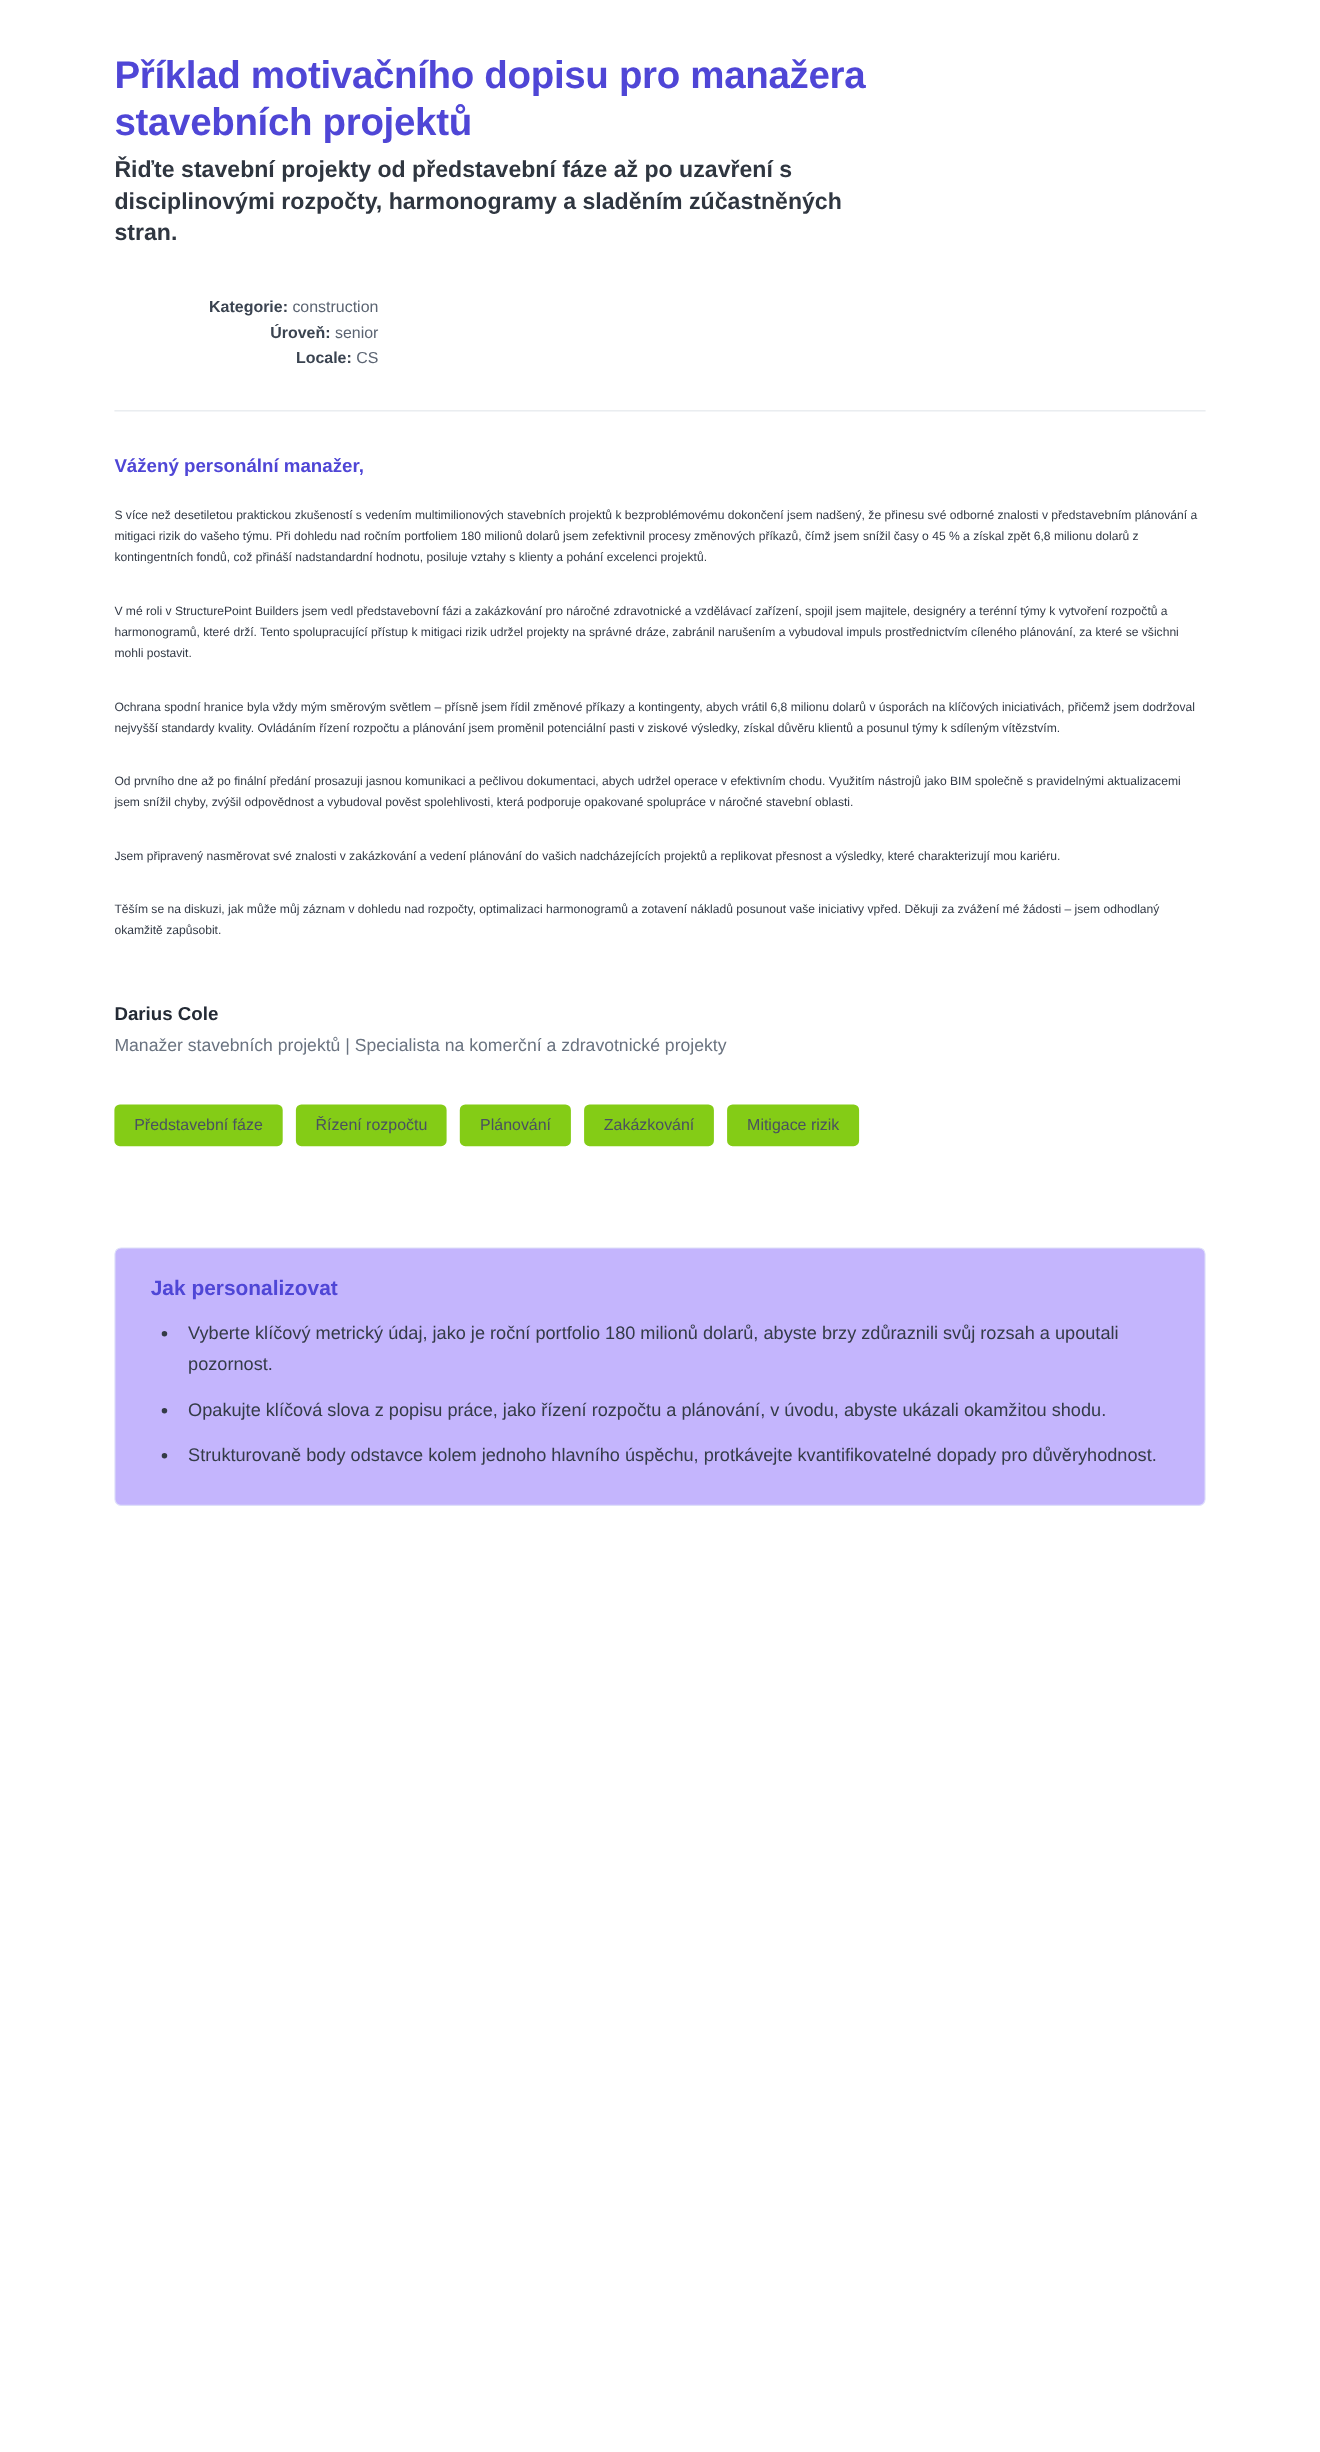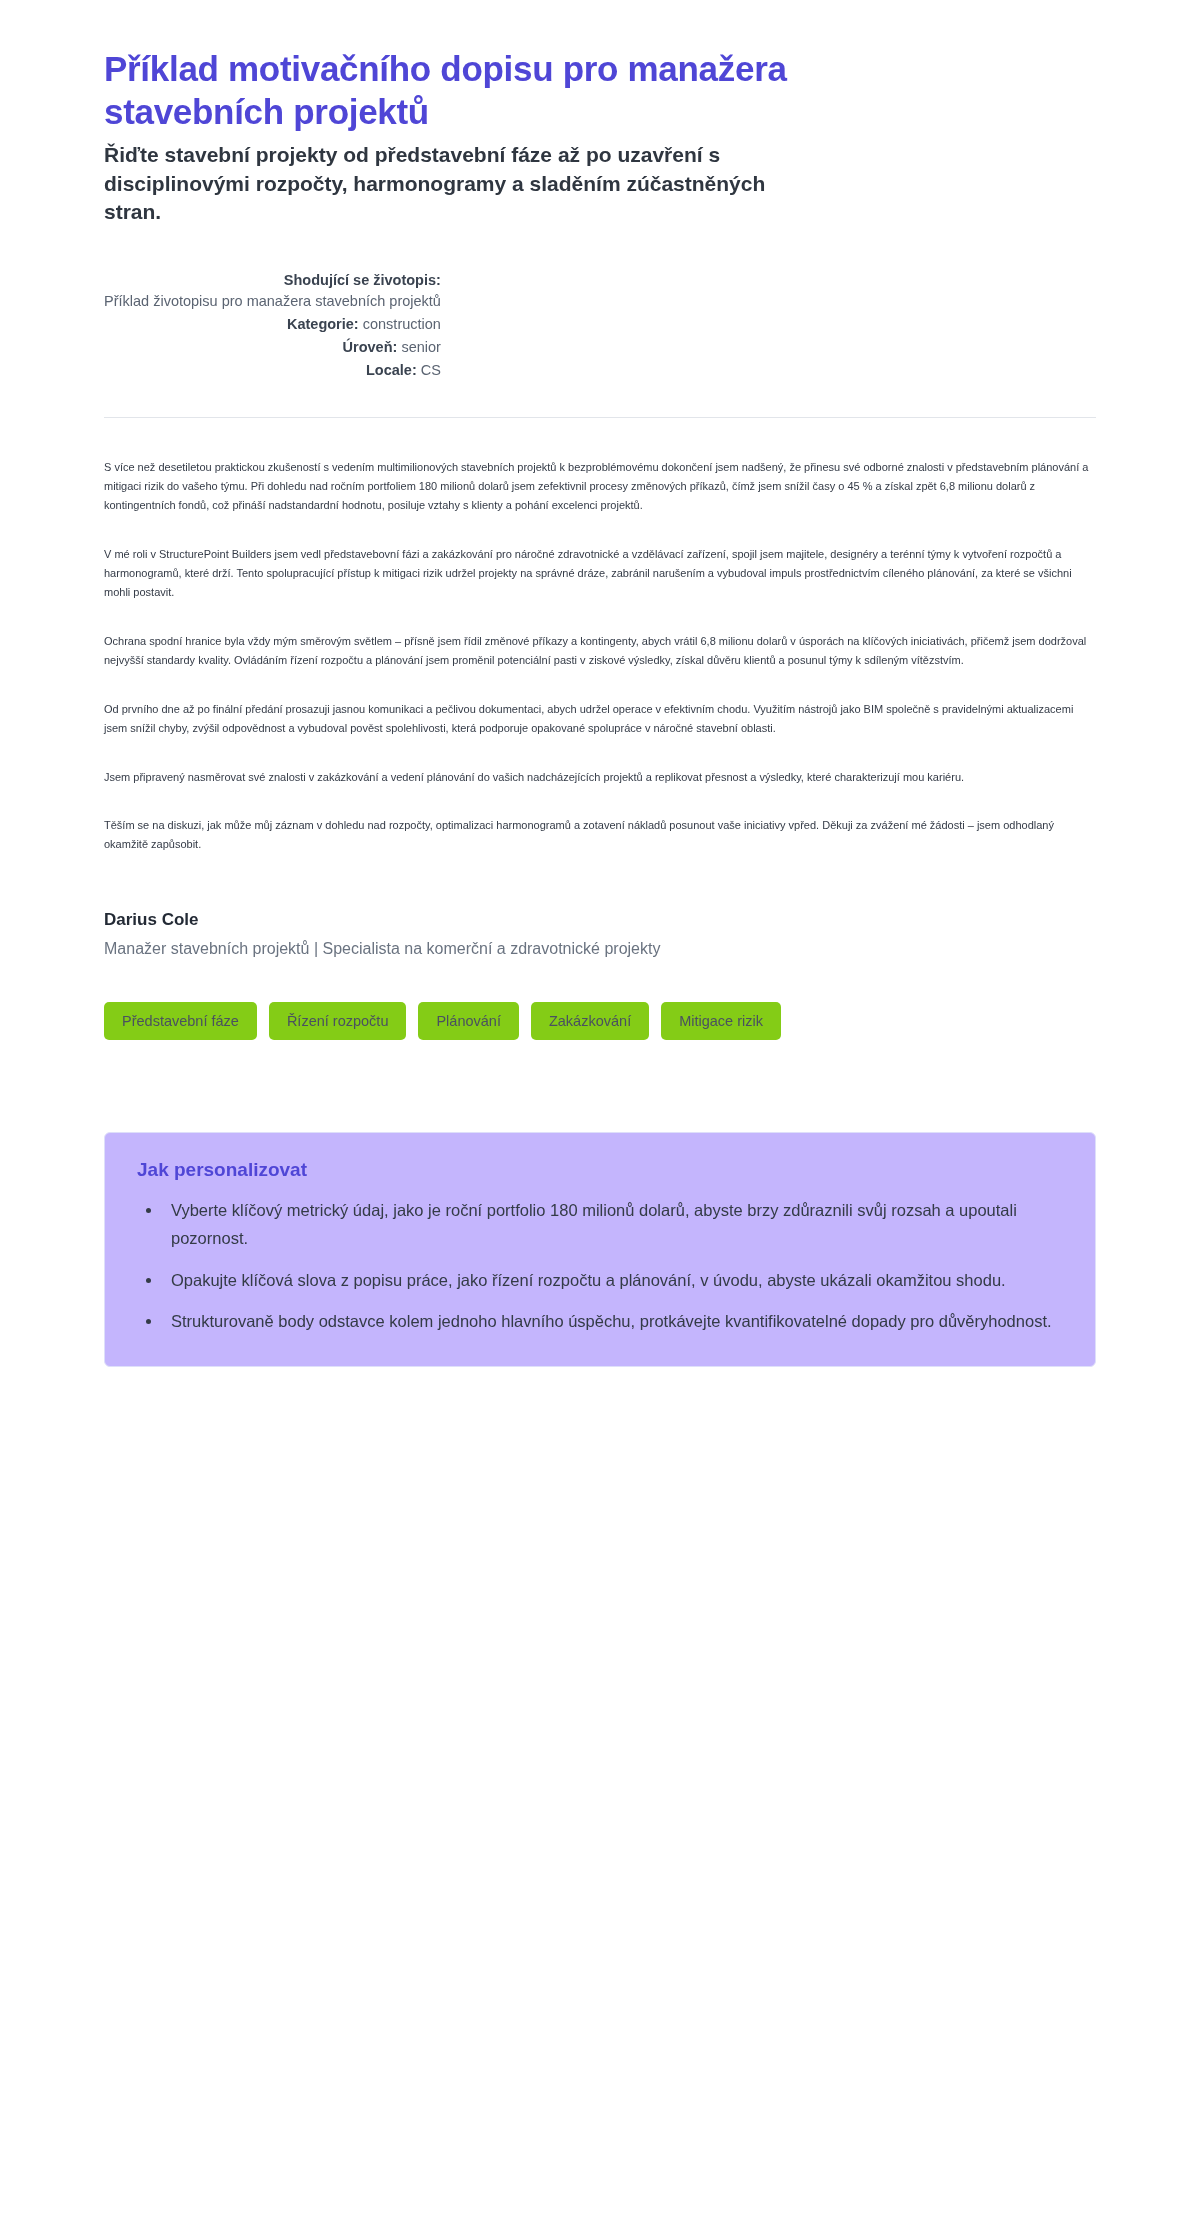--- a/index.html
+++ b/index.html
@@ -154,42 +154,39 @@
 <body>
 
 <div class="page">
 
   <div class="header">
     <div class="header-left">
       <h1 class="doc-title">Příklad motivačního dopisu pro manažera stavebních projektů</h1>
       <p class="doc-subtitle">Řiďte stavební projekty od představební fáze až po uzavření s disciplinovými rozpočty, harmonogramy a sladěním zúčastněných stran.</p>
     </div>
     <div class="meta">
-      <div class="meta-row meta-block">
-        <span class="meta-label">Shodující se životopis:</span>
-        <span class="meta-value">Příklad životopisu pro manažera stavebních projektů</span>
-      </div>
       <div class="meta-row">
         <span class="meta-label">Kategorie:</span>
         <span class="meta-value">construction</span>
       </div>
       <div class="meta-row">
         <span class="meta-label">Úroveň:</span>
         <span class="meta-value">senior</span>
       </div>
       <div class="meta-row">
         <span class="meta-label">Locale:</span>
         <span class="meta-value">CS</span>
       </div>
     </div>
   </div>
 
   <hr class="divider">
 
   <div class="letter">
+    <p class="salutation">Vážený personální manažer,</p>
     <p class="para">S více než desetiletou praktickou zkušeností s vedením multimilionových stavebních projektů k bezproblémovému dokončení jsem nadšený, že přinesu své odborné znalosti v představebním plánování a mitigaci rizik do vašeho týmu. Při dohledu nad ročním portfoliem 180 milionů dolarů jsem zefektivnil procesy změnových příkazů, čímž jsem snížil časy o 45 % a získal zpět 6,8 milionu dolarů z kontingentních fondů, což přináší nadstandardní hodnotu, posiluje vztahy s klienty a pohání excelenci projektů.</p>
     <p class="para">V mé roli v StructurePoint Builders jsem vedl představebovní fázi a zakázkování pro náročné zdravotnické a vzdělávací zařízení, spojil jsem majitele, designéry a terénní týmy k vytvoření rozpočtů a harmonogramů, které drží. Tento spolupracující přístup k mitigaci rizik udržel projekty na správné dráze, zabránil narušením a vybudoval impuls prostřednictvím cíleného plánování, za které se všichni mohli postavit.</p>
     <p class="para">Ochrana spodní hranice byla vždy mým směrovým světlem – přísně jsem řídil změnové příkazy a kontingenty, abych vrátil 6,8 milionu dolarů v úsporách na klíčových iniciativách, přičemž jsem dodržoval nejvyšší standardy kvality. Ovládáním řízení rozpočtu a plánování jsem proměnil potenciální pasti v ziskové výsledky, získal důvěru klientů a posunul týmy k sdíleným vítězstvím.</p>
     <p class="para">Od prvního dne až po finální předání prosazuji jasnou komunikaci a pečlivou dokumentaci, abych udržel operace v efektivním chodu. Využitím nástrojů jako BIM společně s pravidelnými aktualizacemi jsem snížil chyby, zvýšil odpovědnost a vybudoval pověst spolehlivosti, která podporuje opakované spolupráce v náročné stavební oblasti.</p>
     <p class="para">Jsem připravený nasměrovat své znalosti v zakázkování a vedení plánování do vašich nadcházejících projektů a replikovat přesnost a výsledky, které charakterizují mou kariéru.</p>
     <p class="para">Těším se na diskuzi, jak může můj záznam v dohledu nad rozpočty, optimalizaci harmonogramů a zotavení nákladů posunout vaše iniciativy vpřed. Děkuji za zvážení mé žádosti – jsem odhodlaný okamžitě zapůsobit.</p>
 
     <div class="signature">
       <p class="sign-name">Darius Cole</p>
       <p class="sign-role">Manažer stavebních projektů | Specialista na komerční a zdravotnické projekty</p>

